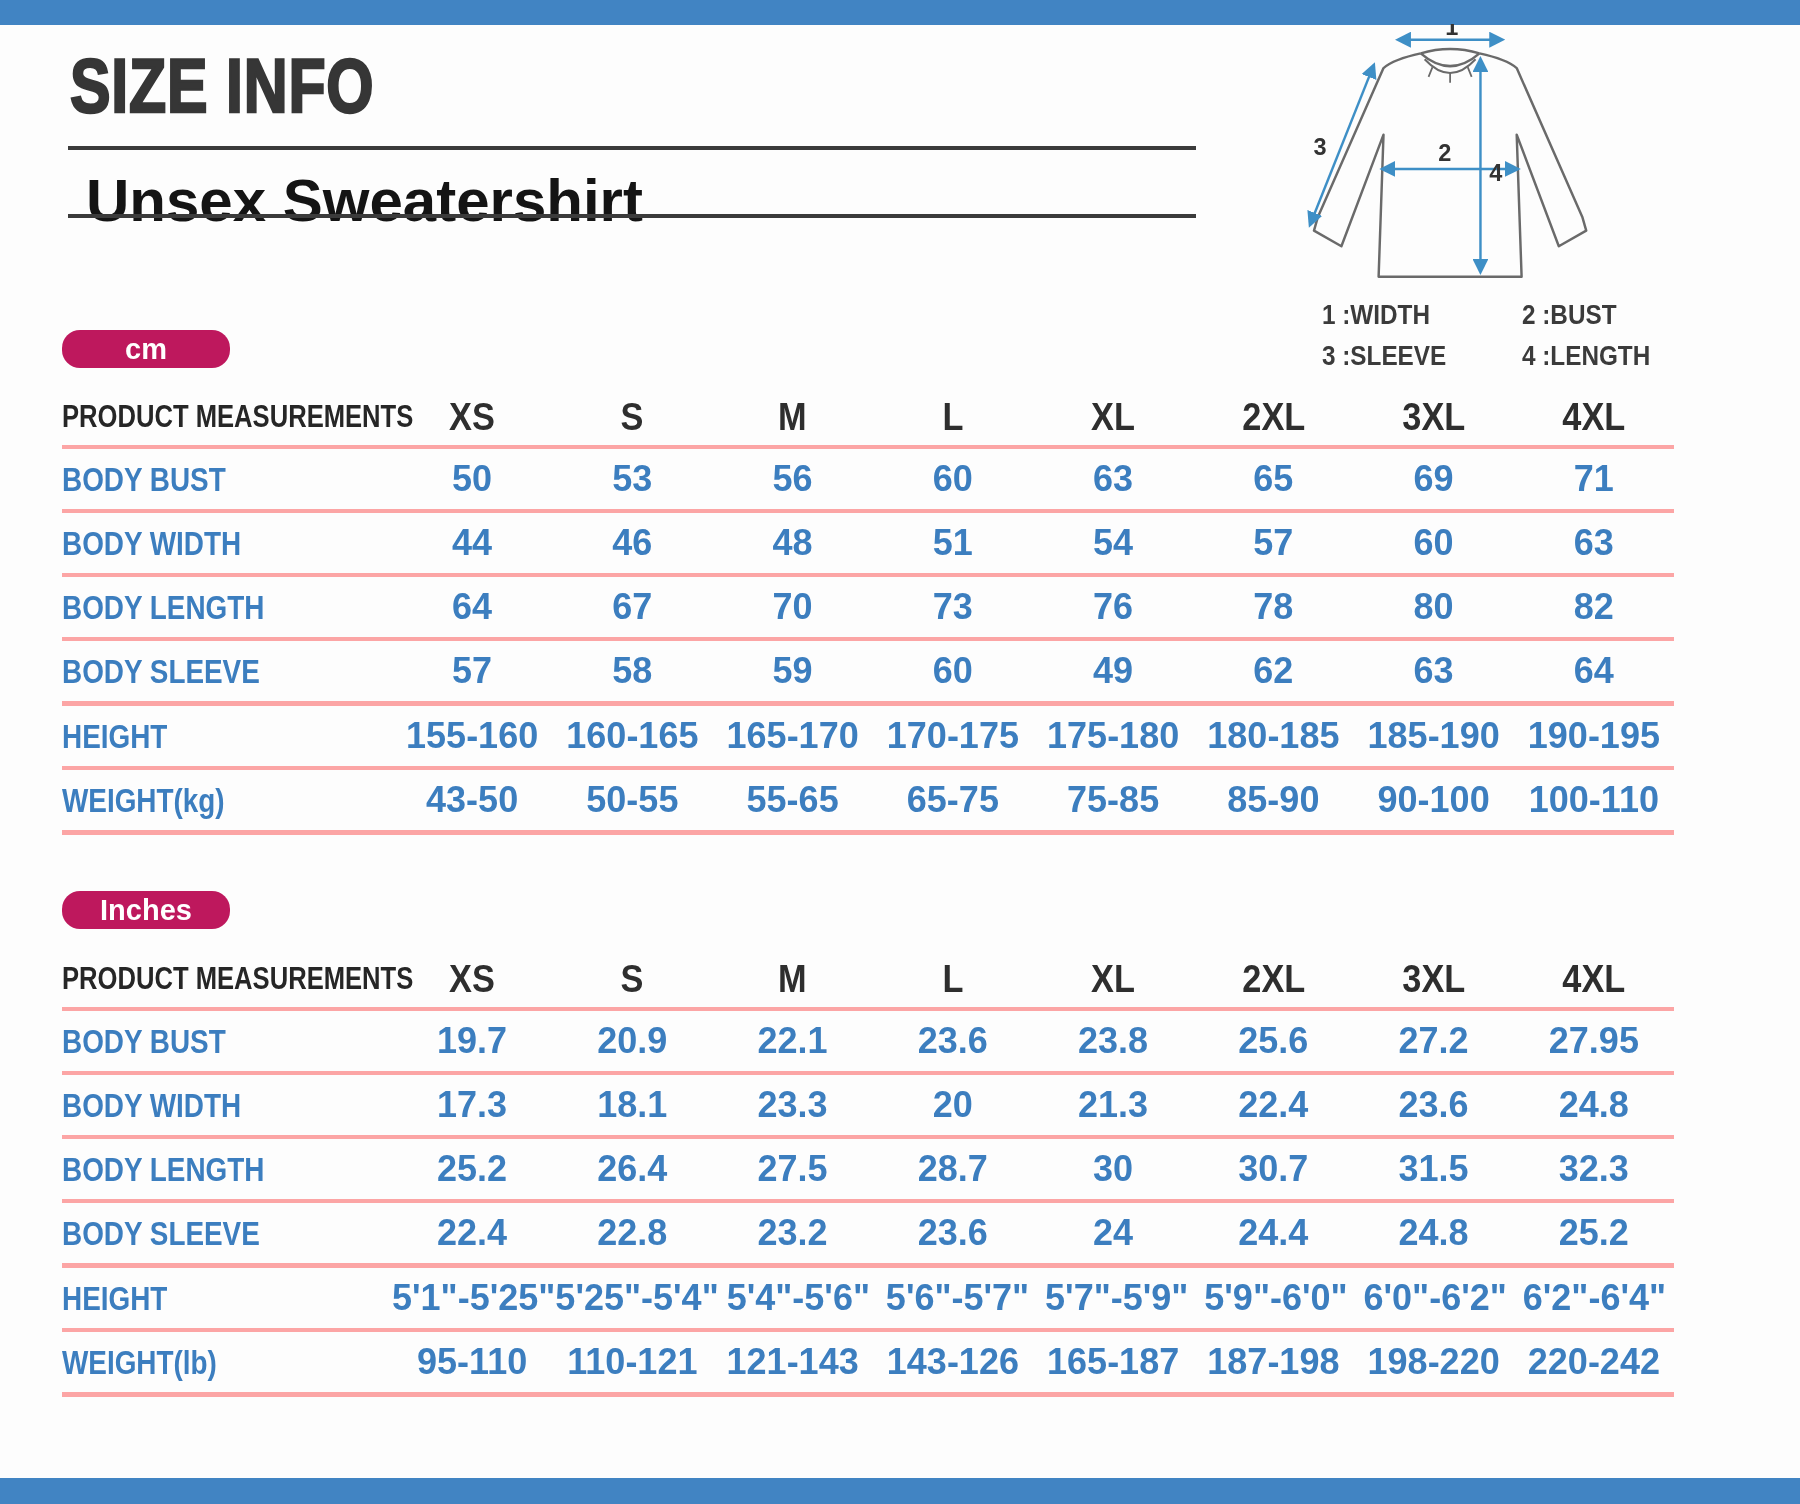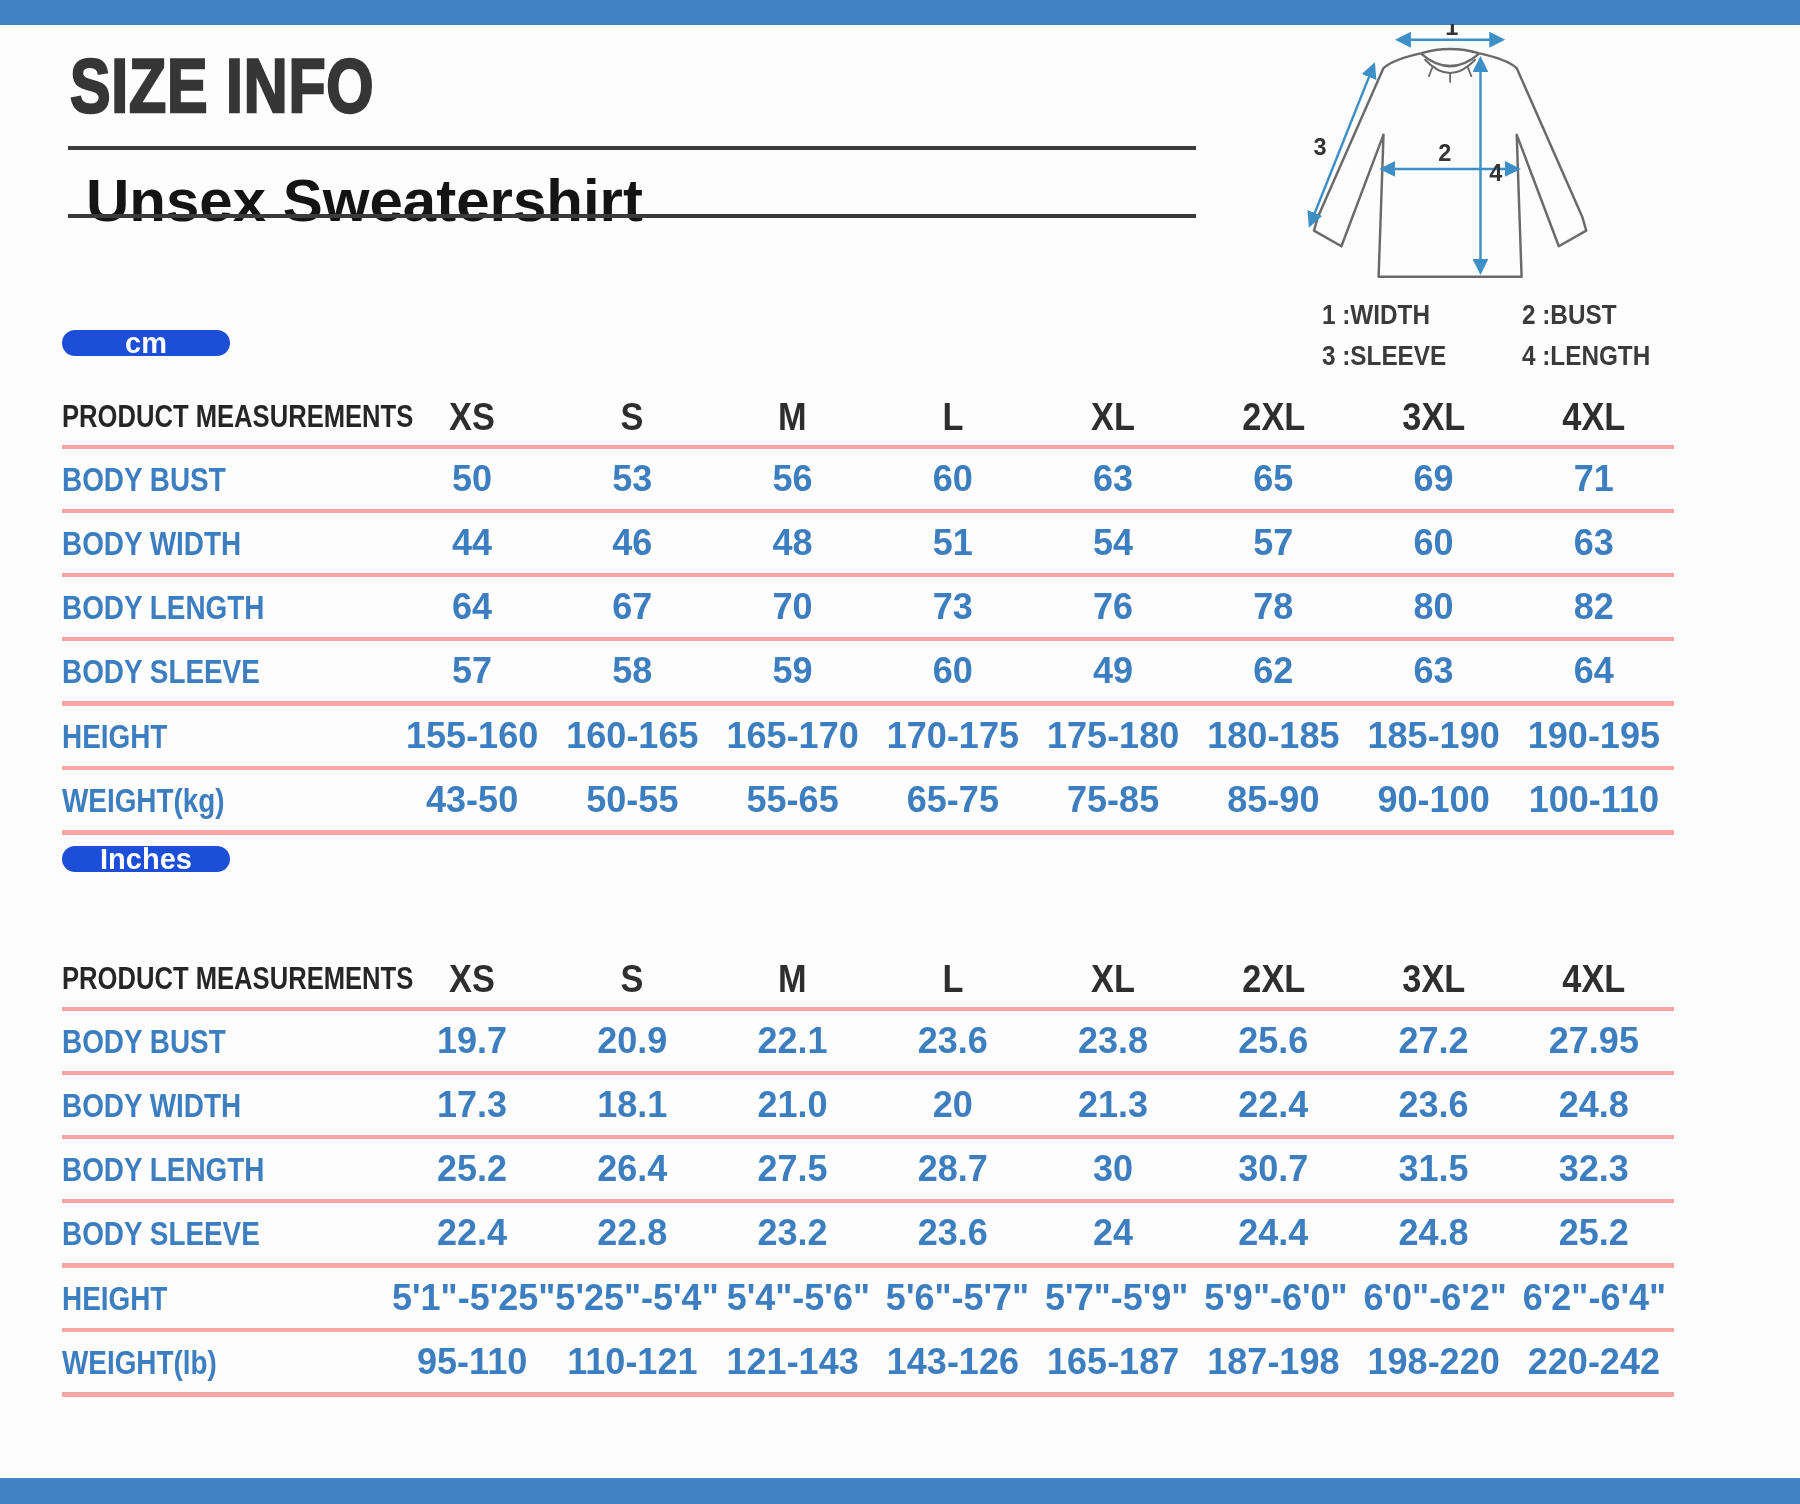--- a/index.html
+++ b/index.html
@@ -29,26 +29,26 @@
 
   .diagram{position:absolute;left:1280px;top:24px;width:350px;height:284px;}
   .legend{
     position:absolute;left:1322px;top:300px;width:330px;
     display:grid;grid-template-columns:200px auto;row-gap:10px;
     font-size:27px;font-weight:bold;color:#3b3b3b;
   }
   .legend span{display:inline-block;transform:scaleX(0.9);transform-origin:0 50%;white-space:nowrap;}
 
   .unit-badge{
-    position:absolute;left:62px;width:168px;height:26px;border-radius:18px;
-    background:#1d4ed8;color:#ffffff;font-size:29px;font-weight:bold;
+    position:absolute;left:62px;width:168px;height:38px;border-radius:18px;
+    background:#be185d;color:#ffffff;font-size:29px;font-weight:bold;
     display:flex;align-items:center;justify-content:center;
   }
   #badge-cm{top:330px;}
-  #badge-inches{top:846px;}
+  #badge-inches{top:891px;}
 
   .size-table{position:absolute;left:62px;width:1612px;}
   #table-cm{top:388px;}
   #table-inches{top:950px;}
 
   .trow{
     display:grid;grid-template-columns:330px repeat(8,1fr);
     align-items:center;height:60px;border-bottom:4px solid #fca5a5;
   }
   .trow.thead{height:57px;border-bottom-width:4px;}
@@ -206,21 +206,21 @@
       <div class="tcell val"><span>23.6</span></div>
       <div class="tcell val"><span>23.8</span></div>
       <div class="tcell val"><span>25.6</span></div>
       <div class="tcell val"><span>27.2</span></div>
       <div class="tcell val"><span>27.95</span></div>
     </div>
     <div class="trow">
       <div class="tcell rlabel"><span class="condensed">BODY WIDTH</span></div>
       <div class="tcell val"><span>17.3</span></div>
       <div class="tcell val"><span>18.1</span></div>
-      <div class="tcell val"><span>21.0</span></div>
+      <div class="tcell val"><span>23.3</span></div>
       <div class="tcell val"><span>20</span></div>
       <div class="tcell val"><span>21.3</span></div>
       <div class="tcell val"><span>22.4</span></div>
       <div class="tcell val"><span>23.6</span></div>
       <div class="tcell val"><span>24.8</span></div>
     </div>
     <div class="trow">
       <div class="tcell rlabel"><span class="condensed">BODY LENGTH</span></div>
       <div class="tcell val"><span>25.2</span></div>
       <div class="tcell val"><span>26.4</span></div>

